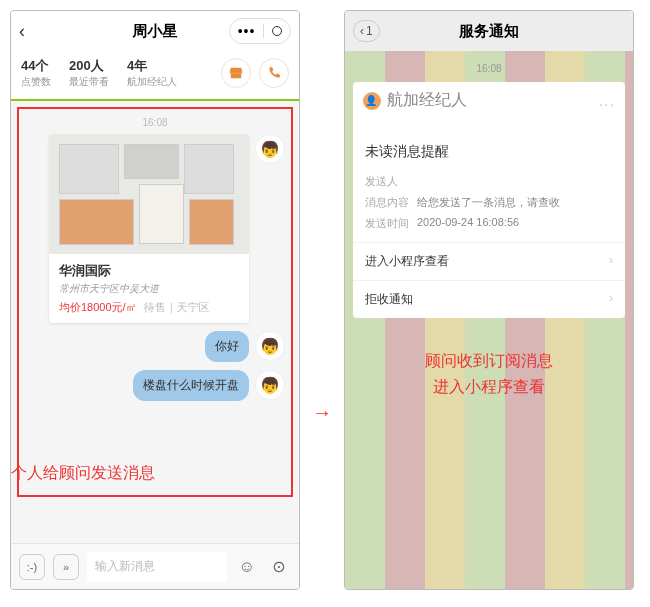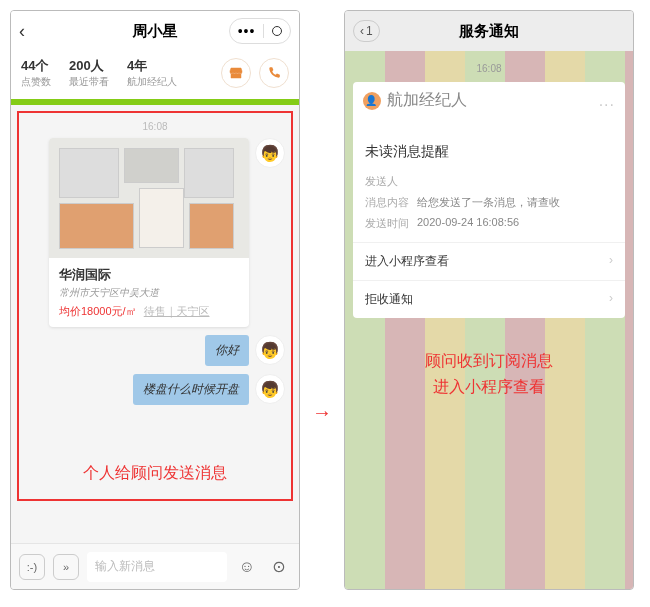--- a/index.html
+++ b/index.html
@@ -10,21 +10,21 @@
 
   
   .hdr { display: flex; align-items: center; justify-content: center; height: 40px; position: relative; background: #fff; }
   .hdr .back { position: absolute; left: 8px; font-size: 18px; color: #333; }
   .hdr .title { font-size: 15px; font-weight: 600; }
   .hdr .pill { position: absolute; right: 8px; border: 1px solid #ddd; border-radius: 14px; height: 26px; width: 62px; display: flex; align-items: center; }
   .hdr .pill .dots { flex:1; text-align:center; font-size:14px; letter-spacing:1px; }
   .hdr .pill .sep { width:1px; height:14px; background:#ddd; }
   .hdr .pill .circ { width:10px;height:10px;border:1.5px solid #333;border-radius:50%;margin:0 8px; }
 
-  .stats { display:flex; align-items:center; background:#fff; padding:6px 10px 10px; gap:18px; border-bottom:6px solid #84cc16; }
+  .stats { display:flex; align-items:center; background:#fff; padding:6px 10px 10px; gap:18px; border-bottom:2px solid #84cc16; }
   .stat { display:flex; flex-direction:column; }
   .stat .v { font-size:13px; color:#333; font-weight:600;}
   .stat .l { font-size:10px; color:#999; }
   .stat-btns { margin-left:auto; display:flex; gap:8px;}
   .rbtn { width:30px;height:30px;border-radius:50%;background:#fff;border:1px solid #f0e0d0;display:flex;align-items:center;justify-content:center;font-size:14px;}
   .rbtn.store{ color:#e98a3a;}
   .rbtn.call{ color:#e98a3a;}
 
   .chatwrap { flex:1; padding:6px; }
   .redbox { border:2px solid #e33; height:390px; padding:4px 2px; position:relative; }
@@ -38,23 +38,23 @@
   .r2{left:75px;top:10px;width:55px;height:35px;background:#d0d0cc;}
   .r3{left:135px;top:10px;width:50px;height:50px;}
   .r4{left:10px;top:65px;width:75px;height:46px;background:#e0a070;}
   .r5{left:90px;top:50px;width:45px;height:60px;background:#f4f0ea;}
   .r6{left:140px;top:65px;width:45px;height:46px;background:#e0a070;}
   .cardtxt{ padding:8px 10px;}
   .cardtxt .ct1{font-size:13px;font-weight:700;color:#333;}
   .cardtxt .ct2{font-size:10px;color:#999;margin-top:2px;font-style:italic;}
   .cardtxt .ct3{font-size:11px;margin-top:4px;}
   .ct3 .price{color:#e33;font-weight:400;}
-  .ct3 .tags{color:#bbb;margin-left:4px;text-decoration:underline;}
-  .bubble{ background:#a0c8e8; color:#333; font-size:12px; padding:7px 10px; border-radius:3px; max-width:180px;font-style:italic;}
-  .caption-l{ position:absolute; width:100%; text-align:center; top:452px; left:0; color:#e33; font-size:16px;}
+  .ct3 .tags{color:#bbb;margin-left:4px;}
+  .bubble{ background:#a0c8e8; color:#333; font-size:12px; padding:7px 10px; border-radius:12px; max-width:180px;}
+  .caption-l{ position:absolute; width:100%; top:452px; left:0; color:#e33; font-size:16px;}
 
   .inputbar{ height:46px; background:#f8f8f8; border-top:1px solid #e5e5e5; display:flex; align-items:center; padding:0 8px; gap:8px;}
   .ib-pill{ width:26px;height:26px;border:1px solid #ccc;border-radius:6px;display:flex;align-items:center;justify-content:center;font-size:11px;color:#666;}
   .ib-input{ flex:1; height:30px; background:#fff; border-radius:4px; font-size:12px; color:#bbb; padding:0 8px; display:flex; align-items:center;}
   .ib-ico{ width:24px;text-align:center;color:#666;font-size:16px;}
 
   
   .phone-r .hdr{ background:#ededed;}
   .phone-r .hdr .backpill{ position:absolute; left:8px; border:1px solid #ccc; border-radius:12px; height:22px; padding:0 6px; display:flex;align-items:center;font-size:12px;color:#555; gap:2px;}
   .rbody{ flex:1; padding:8px; background:repeating-linear-gradient(90deg,#cdddb5 0 40px,#d7b6b6 40px 80px,#e4d9a8 80px 120px);}

